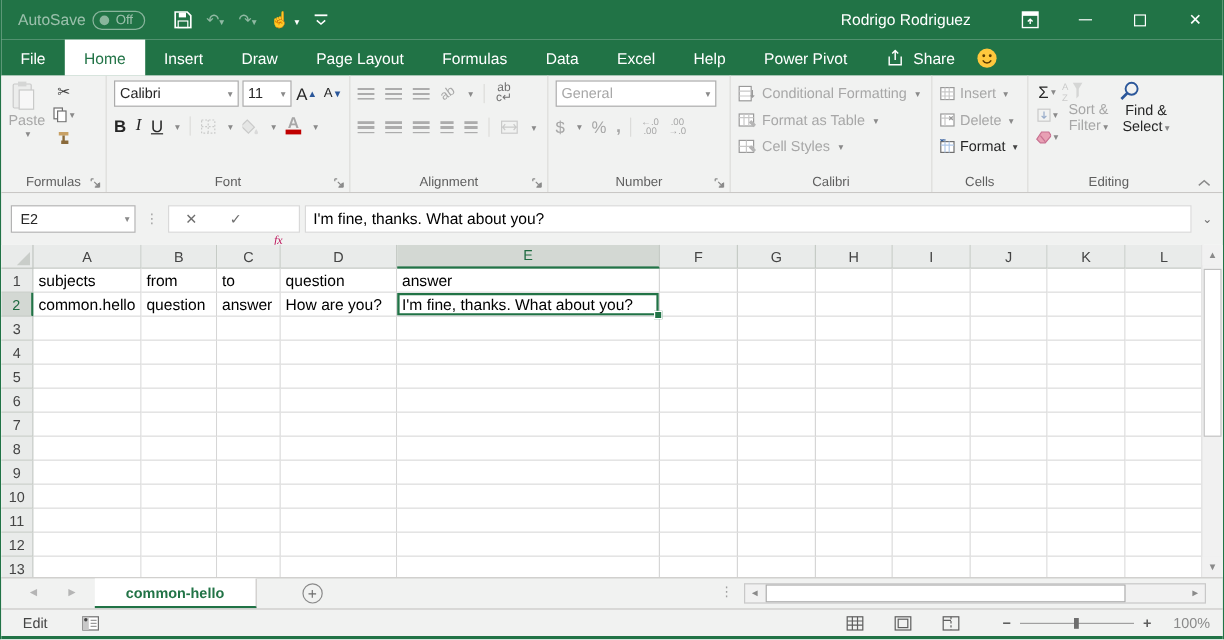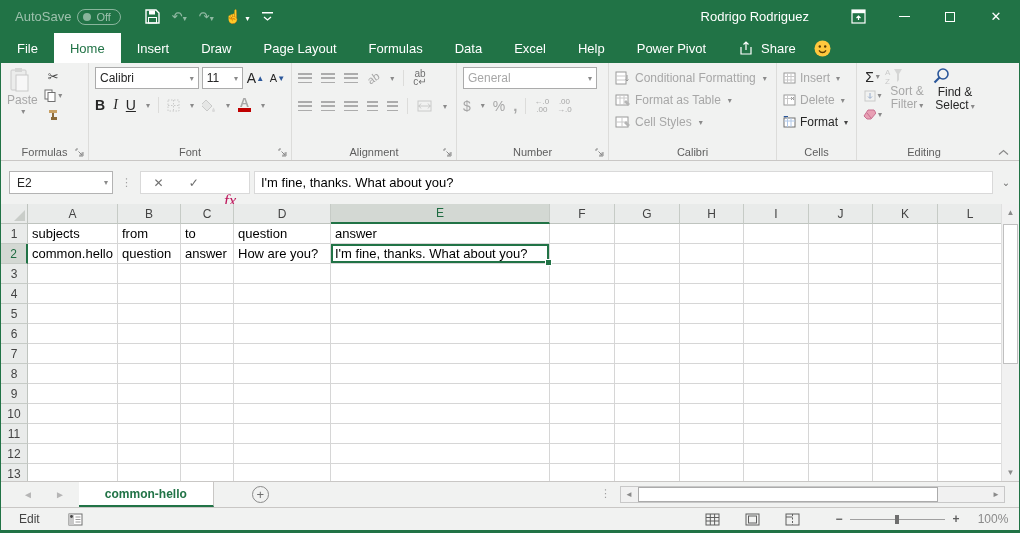--- a/index.html
+++ b/index.html
@@ -48,21 +48,21 @@
   .cells-row { display:flex; align-items:center; gap:4px; height:22px; font-size:12px; }
   .two-line { font-size:12px; line-height:13px; text-align:center; }
   .collapse { position:absolute; right:10px; bottom:4px; color:#8A8A8A; }
 
   
   .formula { position:absolute; top:161px; left:0; right:0; height:43px; background:#F1F2F1; display:flex; align-items:center; }
   .namebox { margin-left:8px; width:104px; height:23px; background:#fff; border:1px solid #B3B3B3; display:flex; align-items:center; font-size:12px; color:#262626; padding-left:7px; }
   .namebox .dd { margin-left:auto; margin-right:4px; }
   .vdots { color:#A0A0A0; margin:0 8px; letter-spacing:0; font-size:11px; }
   .fbtns { width:110px; height:23px; background:#fff; border:1px solid #D9D9D9; display:flex; align-items:center; justify-content:space-around; color:#6E6E6E; }
-  .fx { font-style:italic; font-family:"Liberation Serif", serif; font-size:17px; color:#be185d;margin-top:36px; }
+  .fx { font-style:italic; font-family:"Liberation Serif", serif; font-size:10px; color:#be185d;margin-top:36px; }
   .finput { flex:1; height:23px; margin-left:4px; background:#fff; border:1px solid #D9D9D9; display:flex; align-items:center; padding-left:6px; font-size:13px; color:#000; }
   .fchev { width:26px; text-align:center; color:#707070; font-size:10px; }
 
   
   .gridwrap { position:absolute; top:204px; left:0; right:0; height:277px; background:#fff; overflow:hidden; }
   .colheads { display:flex; height:20px; }
   .corner { width:27px; height:20px; background:#E9EBEA; border-right:1px solid #BFC4BF; border-bottom:1px solid #BFC4BF; position:relative; }
   .corner:after { content:''; position:absolute; right:2px; bottom:2px; border-left:11px solid transparent; border-bottom:11px solid #C9CDC9; }
   .ch { height:20px; background:#E9EBEA; border-right:1px solid #C6CBC6; border-bottom:1px solid #BFC4BF; display:flex; align-items:center; justify-content:center; font-size:12px; color:#444; }
   .ch.active { background:#D3D8D3; color:#1E6B41; border-bottom:2px solid #217346; }

